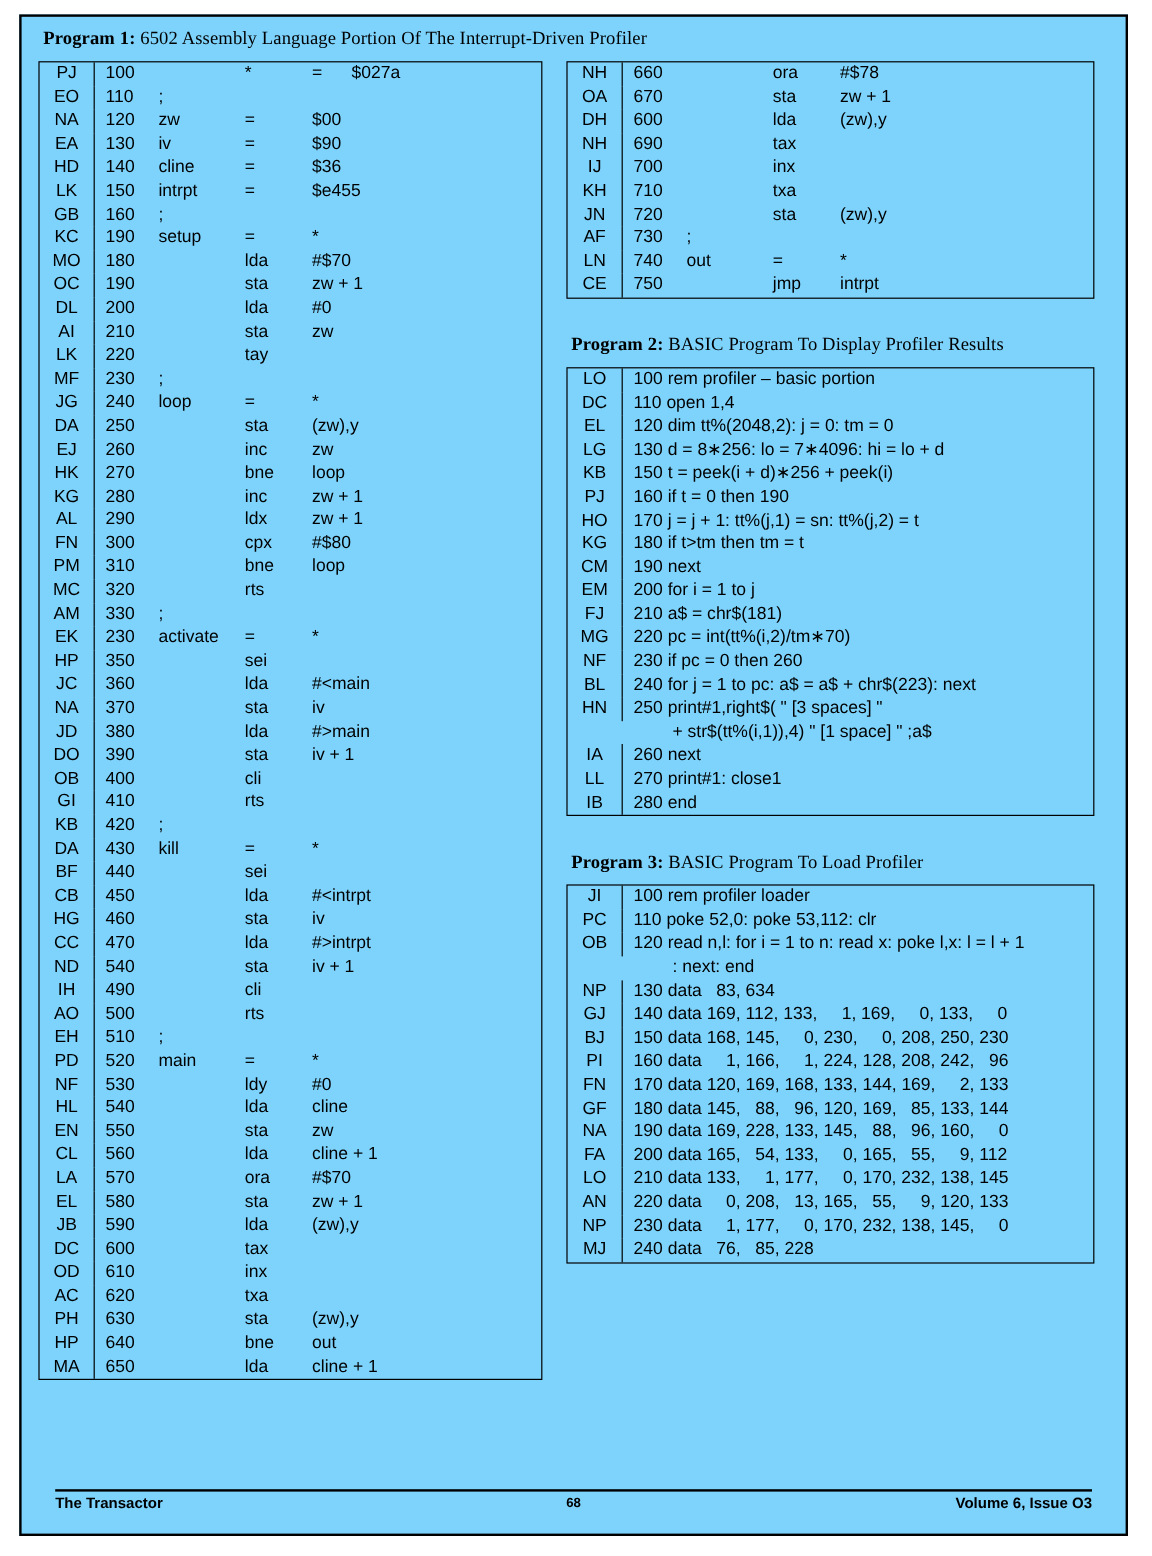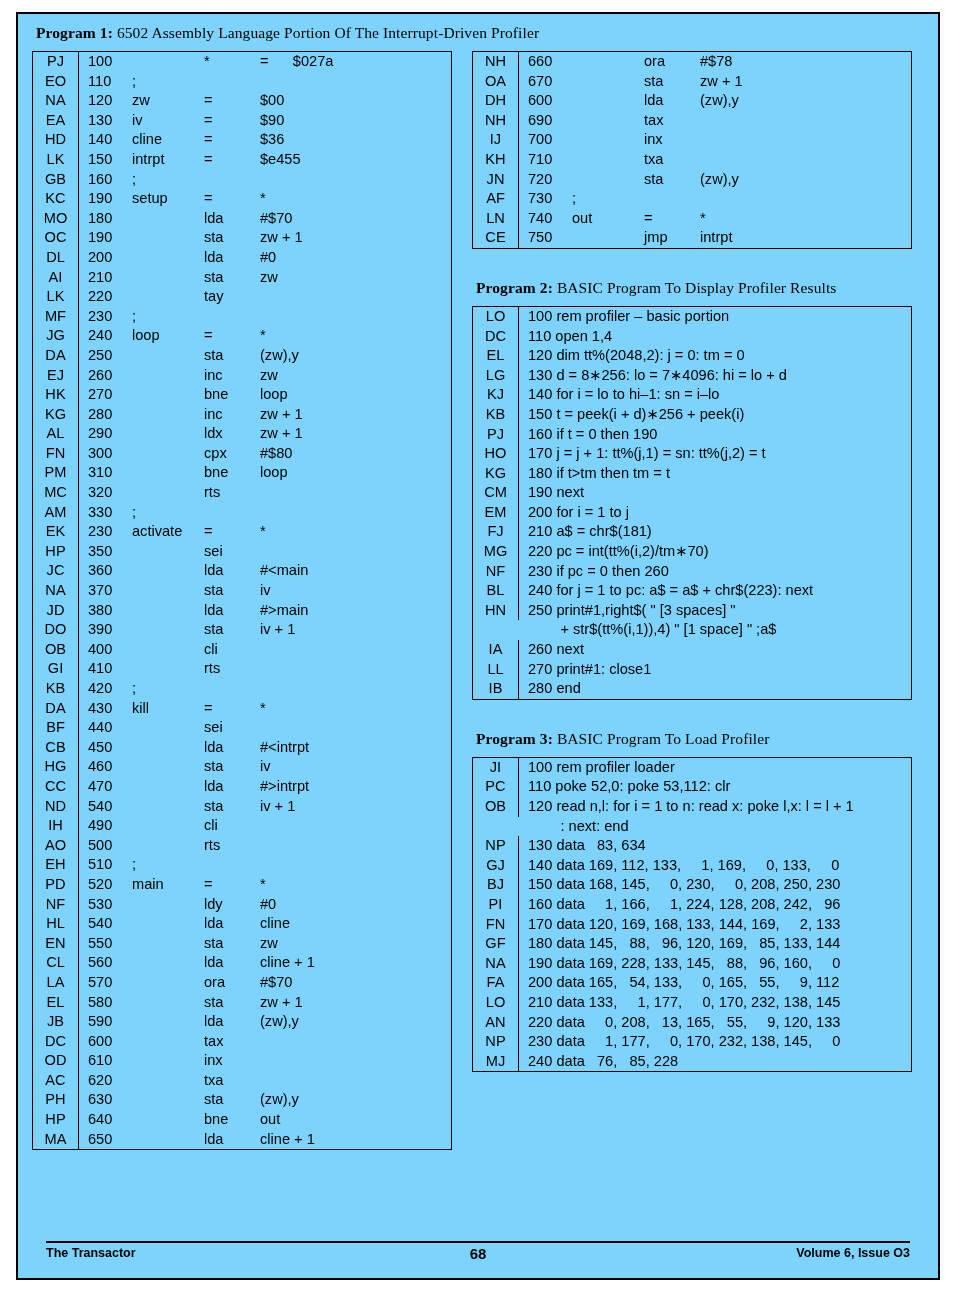--- a/index.html
+++ b/index.html
@@ -120,21 +120,21 @@
     display: flex;
     justify-content: space-between;
     align-items: center;
     font-size: 12.5px;
     font-weight: bold;
   }
   .footer .center {
     position: absolute;
     left: 0; right: 0;
     text-align: center;
-    font-size: 15px;
+    font-size: 11px;
     font-weight: bold;
     pointer-events: none;
   }
   .footer .frow span { z-index: 1; }
 </style>
 </head>
 <body>
 
 <div class="page">
   <div class="inner">
@@ -222,21 +222,20 @@
 
         <div class="spacer-30"></div>
         <div class="prog-title">
           <b>Program 2:</b><span> BASIC Program To Display Profiler Results</span>
         </div>
         <div class="listing basic" id="p2">
             <div class="row"><div class="chk">LO</div><div class="body"><span class="txt">100 rem profiler – basic portion</span></div></div>
             <div class="row"><div class="chk">DC</div><div class="body"><span class="txt">110 open 1,4</span></div></div>
             <div class="row"><div class="chk">EL</div><div class="body"><span class="txt">120 dim tt%(2048,2): j = 0: tm = 0</span></div></div>
             <div class="row"><div class="chk">LG</div><div class="body"><span class="txt">130 d = 8∗256: lo = 7∗4096: hi = lo + d</span></div></div>
-            <div class="row"><div class="chk">KJ</div><div class="body"><span class="txt">140 for i = lo to hi–1: sn = i–lo</span></div></div>
             <div class="row"><div class="chk">KB</div><div class="body"><span class="txt">150 t = peek(i + d)∗256 + peek(i)</span></div></div>
             <div class="row"><div class="chk">PJ</div><div class="body"><span class="txt">160 if t = 0 then 190</span></div></div>
             <div class="row"><div class="chk">HO</div><div class="body"><span class="txt">170 j = j + 1: tt%(j,1) = sn: tt%(j,2) = t</span></div></div>
             <div class="row"><div class="chk">KG</div><div class="body"><span class="txt">180 if t&gt;tm then tm = t</span></div></div>
             <div class="row"><div class="chk">CM</div><div class="body"><span class="txt">190 next</span></div></div>
             <div class="row"><div class="chk">EM</div><div class="body"><span class="txt">200 for i = 1 to j</span></div></div>
             <div class="row"><div class="chk">FJ</div><div class="body"><span class="txt">210 a$ = chr$(181)</span></div></div>
             <div class="row"><div class="chk">MG</div><div class="body"><span class="txt">220 pc = int(tt%(i,2)/tm∗70)</span></div></div>
             <div class="row"><div class="chk">NF</div><div class="body"><span class="txt">230 if pc = 0 then 260</span></div></div>
             <div class="row"><div class="chk">BL</div><div class="body"><span class="txt">240 for j = 1 to pc: a$ = a$ + chr$(223): next</span></div></div>

